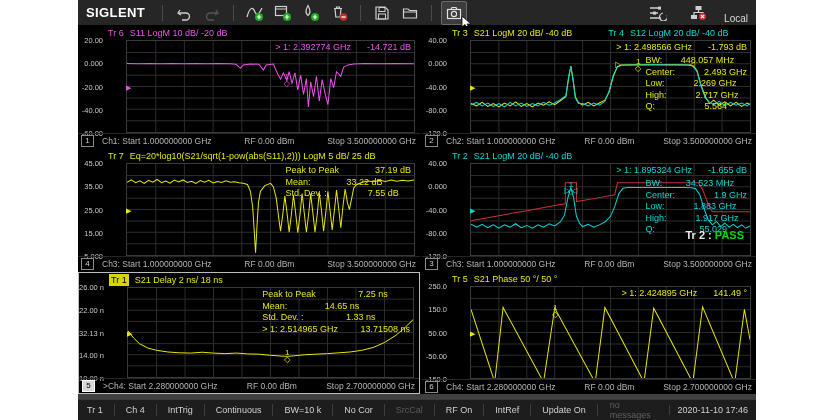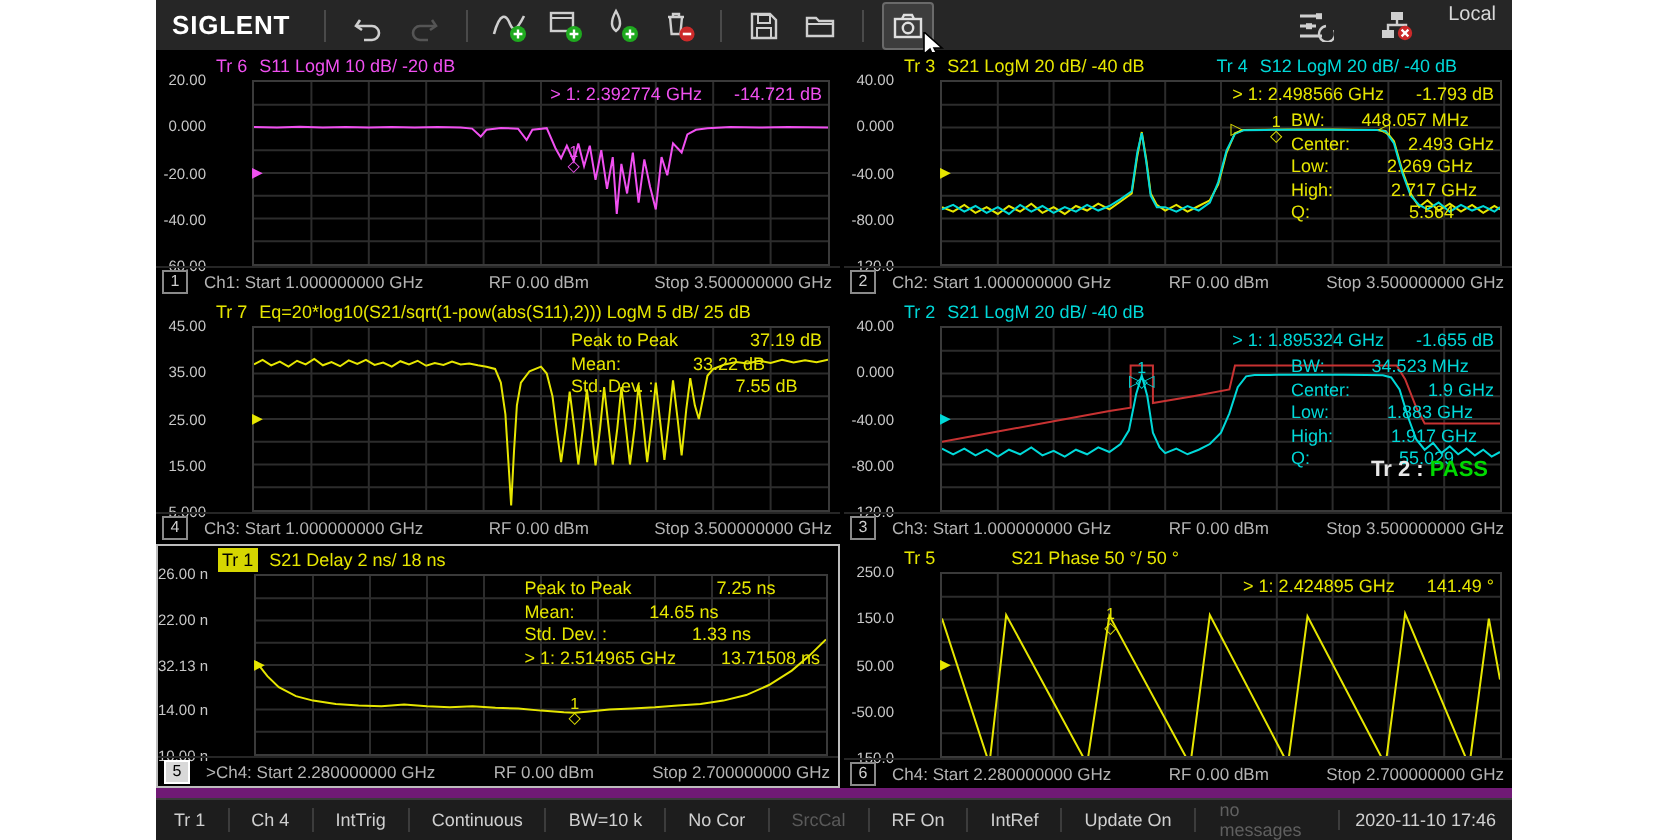--- a/index.html
+++ b/index.html
@@ -1,27 +1,27 @@
 <!DOCTYPE html>
 <html><head>
 <meta charset="utf-8">
 <style>
   html,body{margin:0;padding:0;}
   body{width:840px;height:420px;background:#ffffff;position:relative;overflow:hidden;
        font-family:"Liberation Sans",sans-serif;-webkit-font-smoothing:antialiased;}
-  .app{position:absolute;left:78px;top:0;width:678px;height:420px;background:#701a75;}
+  .app{position:absolute;left:78px;top:0;width:678px;height:420px;background:#404040;}
 
   
   .toolbar{position:absolute;top:0;left:0;right:0;height:26px;background:#262626;
            display:flex;align-items:center;padding:0 6px;box-sizing:border-box;border-bottom:1px solid #000;}
   .brand{color:#fff;font-weight:bold;font-size:13px;letter-spacing:.4px;margin:0 10px 0 2px;}
   .vsep{width:1px;height:16px;background:#4a4a4a;margin:0 7px;}
   .tbtn{width:24px;height:22px;display:flex;align-items:center;justify-content:center;margin:0 2px;position:relative;}
   .tbtn.active{background:#3d3d3d;border:1px solid #6a6a6a;border-radius:2px;}
-  .tb-right{margin-left:auto;display:flex;align-items:flex-start;gap:12px;}
+  .tb-right{margin-left:auto;display:flex;align-items:flex-end;gap:12px;}
   .local{color:#d8d8d8;font-size:10px;margin-right:2px;}
   .cursor{position:absolute;right:-7px;bottom:-6px;}
 
   
   .main{position:absolute;top:26px;left:0;width:678px;height:368px;background:#000;
         display:grid;grid-template-columns:342px 334px;grid-template-rows:122px 122px 122px;
         column-gap:2px;row-gap:1px;}
   .panel{position:relative;background:#000;box-sizing:border-box;overflow:hidden;}
   .panel.active{border:1px solid #bdbdbd;}
 
@@ -492,21 +492,21 @@
             <span>&gt;Ch4: Start 2.280000000 GHz</span>
             <span>RF 0.00 dBm</span>
             <span>Stop 2.700000000 GHz</span>
           </span>
         </div>
       </div>
     <div class="panel">
         <div class="phead">
           <span class="tr-pair">
             <span style="color: rgb(230, 230, 0);">Tr 5</span>
-            <span style="color: rgb(230, 230, 0); margin-left: 32px;">S21 Phase 50 °/ 50 °</span>
+            <span style="color: rgb(230, 230, 0);">S21 Phase 50 °/ 50 °</span>
           </span>
         </div>
         <div class="ylabels">
           <div class="ylab" style="top: 0%;">250.0</div>
           <div class="ylab" style="top: 25%;">150.0</div>
           <div class="ylab" style="top: 50%;">50.00</div>
           <div class="ylab" style="top: 75%;">-50.00</div>
           <div class="ylab" style="top: 100%;">-150.0</div>
         </div>
         <div class="plot">

